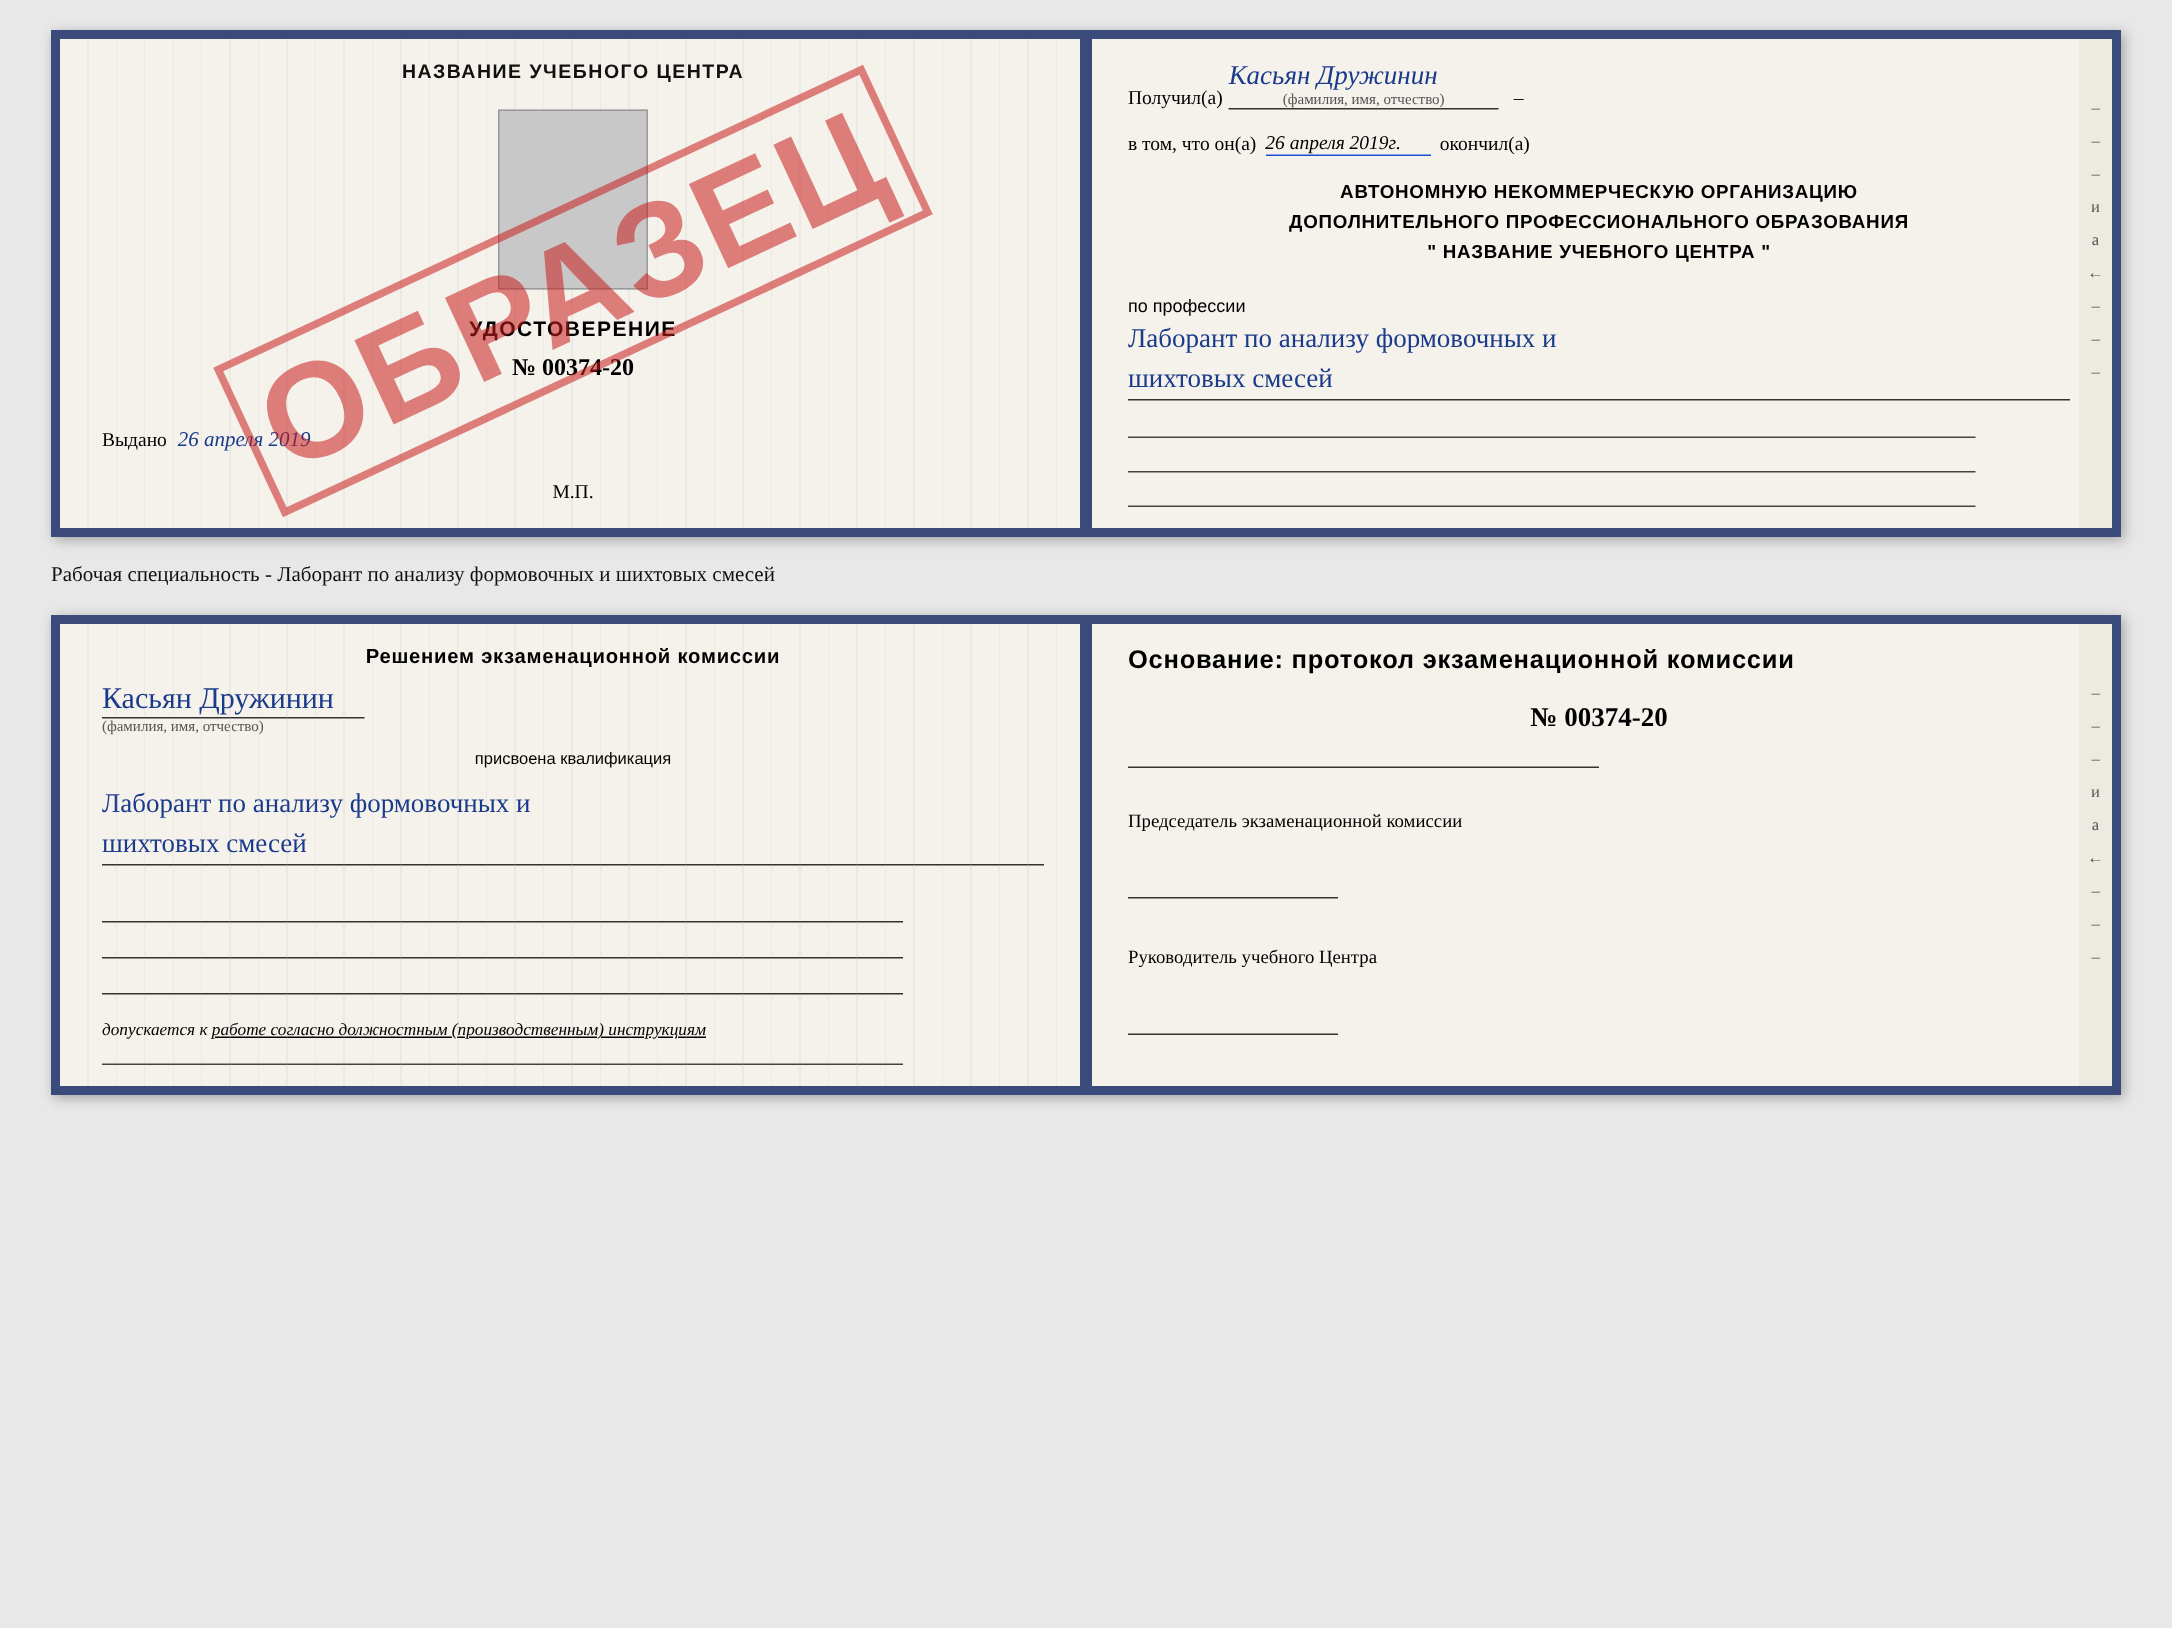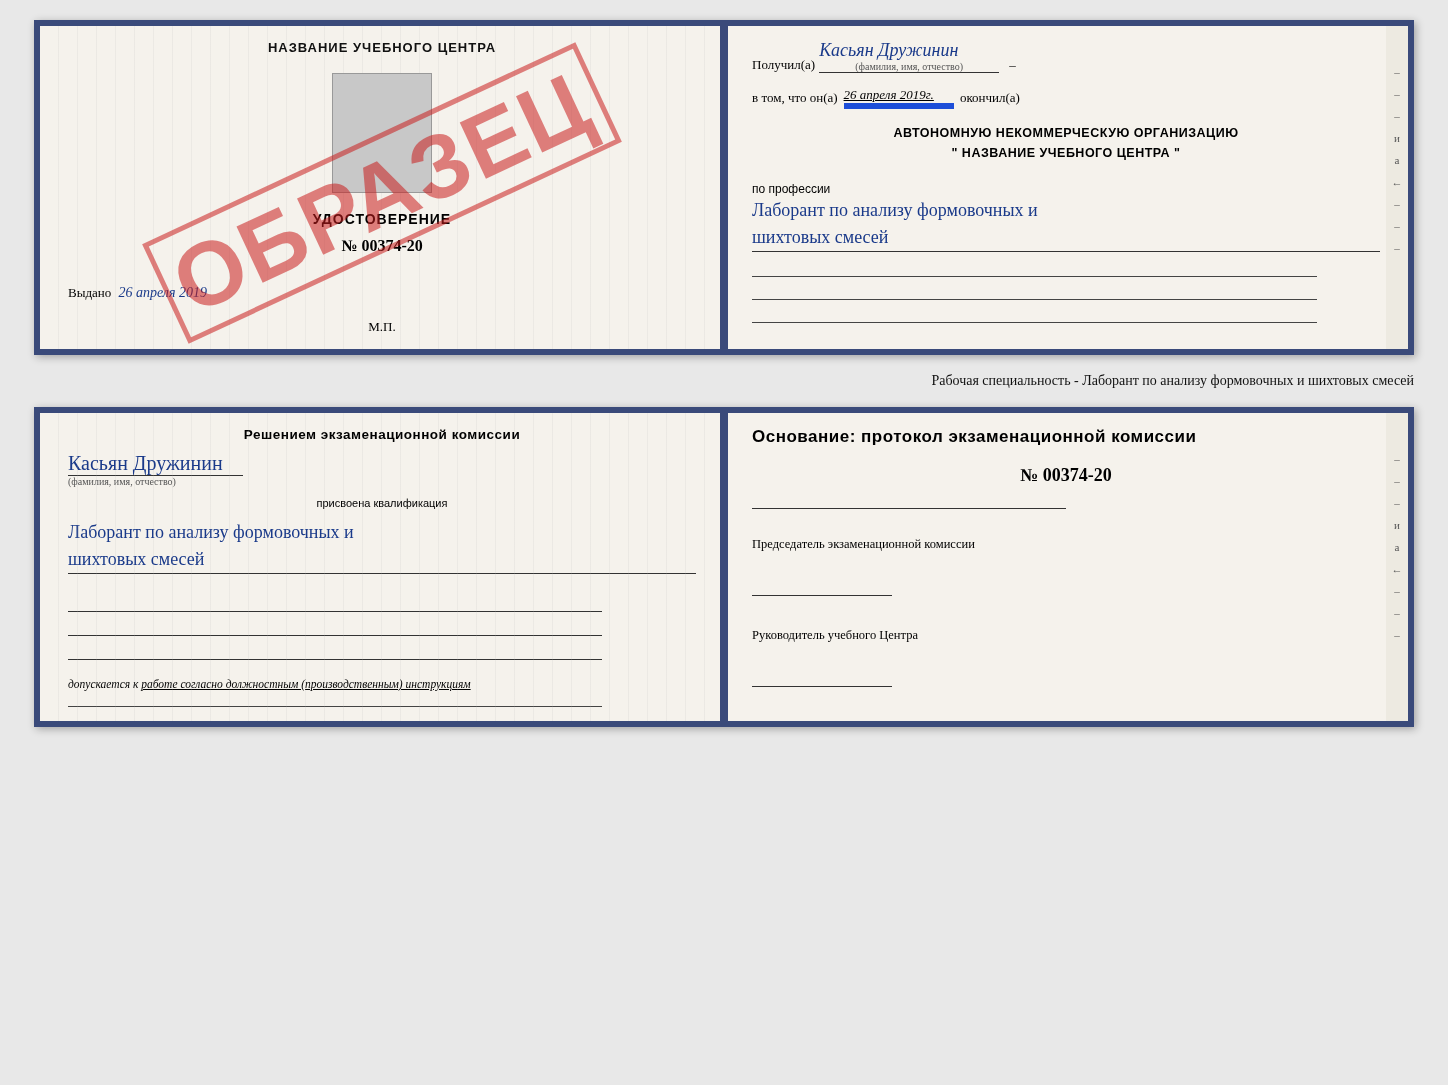--- a/index.html
+++ b/index.html
@@ -179,23 +179,22 @@
     .completed-line {
       font-size: 13px;
       display: flex;
       align-items: center;
       gap: 6px;
     }
 
     .completed-value {
       font-style: italic;
       font-size: 13px;
-      border-bottom: 6px solid #1d4ed8;
+      border-bottom: 1px solid #1d4ed8;
       padding-right: 20px;
-      text-decoration: underline;
     }
 
     .org-block {
       font-size: 12.5px;
       text-align: center;
       letter-spacing: 0.5px;
       line-height: 1.6;
       font-family: Arial, sans-serif;
       font-weight: bold;
     }
@@ -216,21 +215,21 @@
       color: #1a3a8a;
       border-bottom: 1px solid #333;
       display: block;
       line-height: 1.5;
     }
 
     
     .separator-text {
       font-size: 14px;
       color: #111;
-      text-align: right;
+      text-align: left;
       width: 1380px;
     }
 
     
     .doc-bottom-left {
       display: flex;
       flex-direction: column;
       gap: 10px;
     }
 
@@ -386,20 +385,21 @@
       </div>
 
       <div class="completed-line">
         <span style="font-size:13px;">в том, что он(а)</span>
         <span class="completed-value" style="font-size:13px; font-style:italic;">26 апреля 2019г.</span>
         <span style="font-size:13px;">окончил(а)</span>
       </div>
 
       <div class="org-block">
         <div>АВТОНОМНУЮ НЕКОММЕРЧЕСКУЮ ОРГАНИЗАЦИЮ</div>
+        <div>ДОПОЛНИТЕЛЬНОГО ПРОФЕССИОНАЛЬНОГО ОБРАЗОВАНИЯ</div>
         <div>"  НАЗВАНИЕ УЧЕБНОГО ЦЕНТРА  "</div>
       </div>
 
       <div class="profession-block">
         <span class="profession-label">по профессии</span>
         <span class="profession-value">
           <span>Лаборант по анализу формовочных и</span><br>
           <span>шихтовых смесей</span>
         </span>
       </div>

